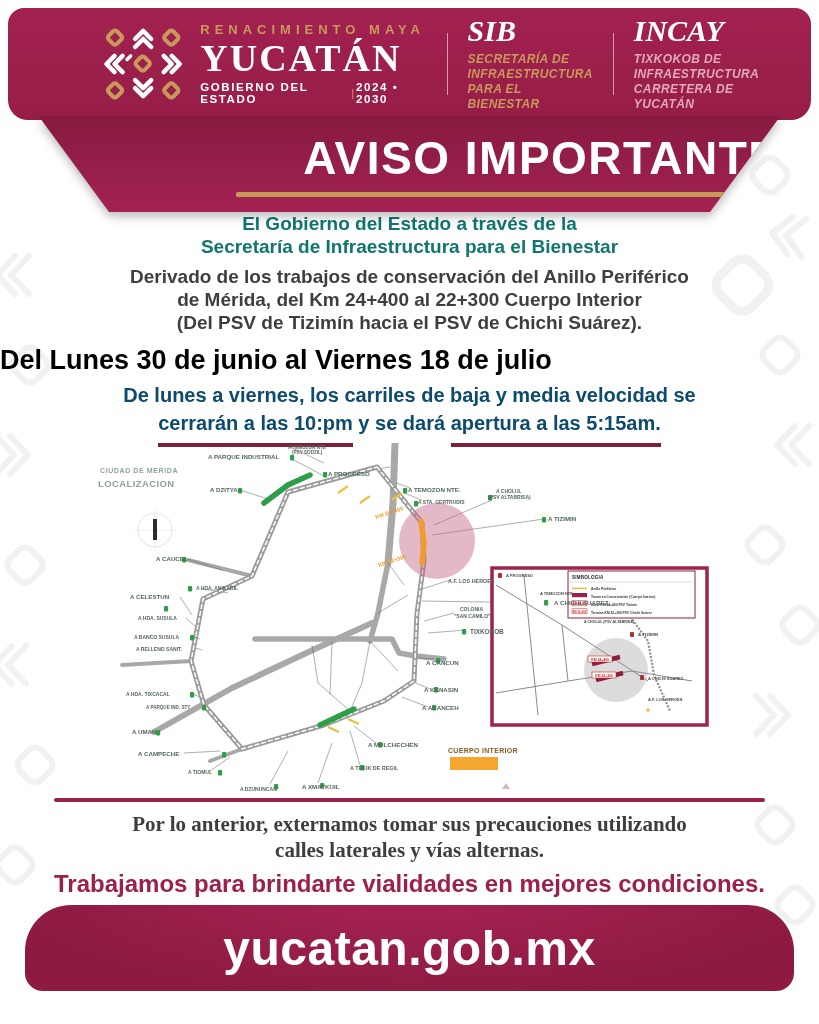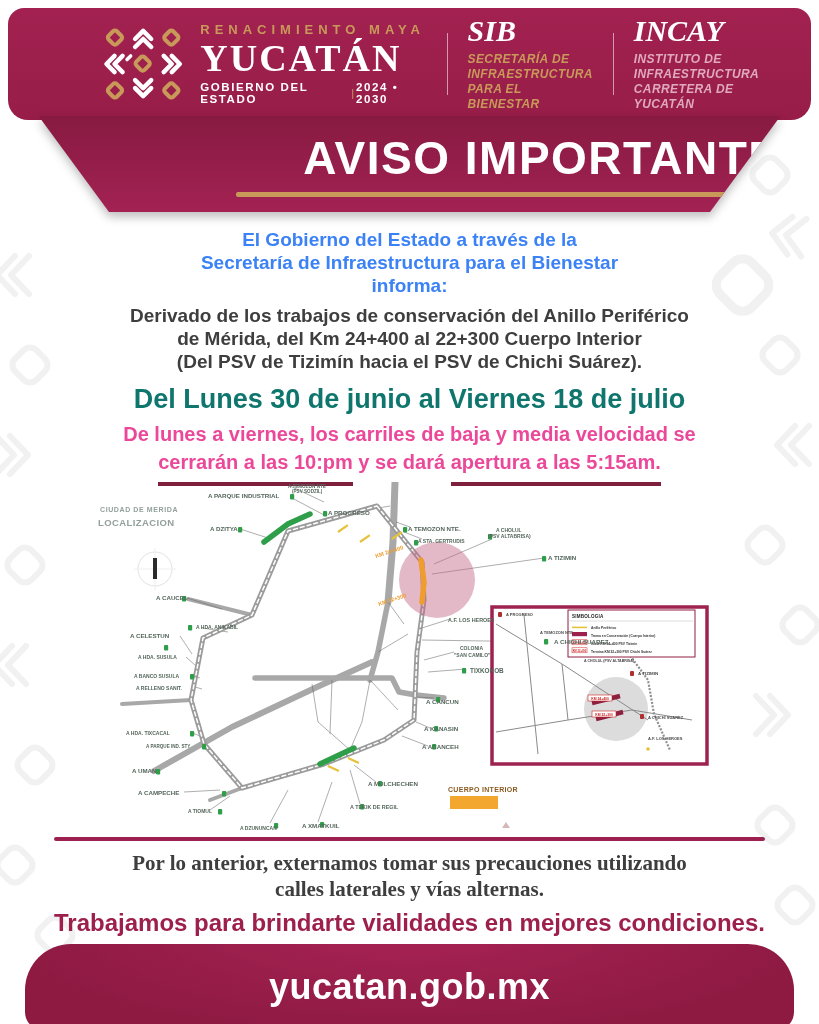--- a/index.html
+++ b/index.html
@@ -29,39 +29,39 @@
   
   .ribbon-wrap{filter:drop-shadow(0 5px 5px rgba(0,0,0,.25));}
   .ribbon{width:742px;height:96px;margin:-4px auto 0;
           clip-path:polygon(0 0,100% 0,90.5% 100%,9.5% 100%);
           background:linear-gradient(180deg,#871a41,#a32253);
           display:flex;flex-direction:column;align-items:flex-end;justify-content:center;}
   .ribbon-title{color:#fff;font-size:46px;font-weight:800;letter-spacing:1.5px;}
   .gold-bar{width:545px;height:5px;background:#c9995a;margin-top:7px;border-radius:2px;}
 
   
-  .intro{margin-top:16px;text-align:center;color:#3b82f6;font-size:19px;font-weight:800;line-height:23px;}
+  .intro{margin-top:0;text-align:center;color:#0f766e;font-size:19px;font-weight:800;line-height:23px;}
   .body-par{margin-top:7px;text-align:center;color:#3e3e3e;font-size:19px;font-weight:700;line-height:23px;}
-  .date-heading{margin-top:11px;text-align:center;color:#0f766e;font-size:27px;font-weight:800;}
-  .schedule{margin-top:5px;text-align:center;color:#ec4899;font-size:20px;font-weight:700;line-height:28px;}
+  .date-heading{margin-top:11px;text-align:left;color:#000000;font-size:27px;font-weight:800;}
+  .schedule{margin-top:5px;text-align:center;color:#0c4a6e;font-size:20px;font-weight:700;line-height:28px;}
   .schedule .u{border-bottom:4px solid #7e1f3d;padding-bottom:9px;}
 
   
   .map-box{margin:6px 0 0 92px;width:628px;height:352px;}
   .map-box svg{display:block;}
   .map-box text{font-family:"Liberation Sans",sans-serif;}
 
   
   .hr{height:4px;background:#9c2150;margin:3px 54px 0;border-radius:2px;}
   .outro{margin-top:9px;text-align:center;color:#3e3e3e;font-size:21px;font-weight:700;line-height:26px;font-family:Liberation Serif, serif;}
   .work-tagline{margin-top:7px;text-align:center;color:#9c1f4c;font-size:24px;font-weight:800;}
   .footer{margin:7px 25px 0;height:86px;border-radius:46px 46px 18px 18px;
           background:radial-gradient(ellipse at 50% -20%,#a82355 0%,#8e1a42 75%);
           display:flex;align-items:center;justify-content:center;}
-  .footer-url{color:#fff;font-size:36px;font-weight:700;letter-spacing:.5px;}
+  .footer-url{color:#fff;font-size:48px;font-weight:700;letter-spacing:.5px;}
 </style>
 </head>
 <body>
 
 <div class="page">
 
   <svg class="wm" width="819" height="1024" viewBox="0 0 819 1024" aria-hidden="true">
     <defs>
       <g id="wmd">
           <rect x="10" y="10" width="30" height="30" rx="9" fill="none" stroke="#f1f1f1" stroke-width="6" transform="rotate(45 25 25)"></rect>
@@ -126,37 +126,36 @@
       <div class="vdiv"></div>
       <div class="org sib">
         <span class="acronym">SIB</span>
         <span class="l">SECRETARÍA DE</span>
         <span class="l">INFRAESTRUCTURA</span>
         <span class="l">PARA EL BIENESTAR</span>
       </div>
       <div class="vdiv"></div>
       <div class="org incay">
         <span class="acronym">INCAY</span>
-        <span class="l">INSTITUTO DE</span>
+        <span class="l">TIXKOKOB DE</span>
         <span class="l">INFRAESTRUCTURA</span>
         <span class="l">CARRETERA DE YUCATÁN</span>
       </div>
     </div>
 
     <div class="ribbon-wrap">
       <div class="ribbon">
         <span class="ribbon-title">AVISO IMPORTANTE</span>
         <div class="gold-bar"></div>
       </div>
     </div>
 
     <div class="intro">
       <span style="display:block">El Gobierno del Estado a través de la</span>
       <span style="display:block">Secretaría de Infraestructura para el Bienestar</span>
-      <span style="display:block">informa:</span>
     </div>
 
     <div class="body-par">
       <span style="display:block">Derivado de los trabajos de conservación del Anillo Periférico</span>
       <span style="display:block">de Mérida, del Km 24+400 al 22+300 Cuerpo Interior</span>
       <span style="display:block">(Del PSV de Tizimín hacia el PSV de Chichi Suárez).</span>
     </div>
 
     <div class="date-heading">Del Lunes 30 de junio al Viernes 18 de julio</div>
 

